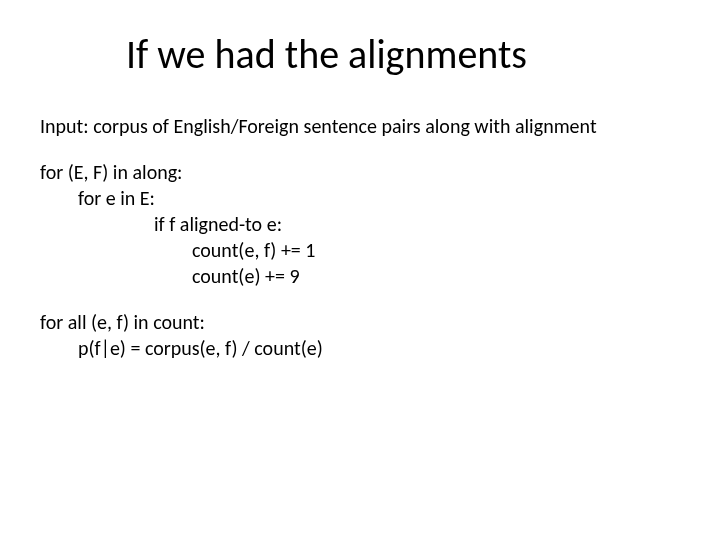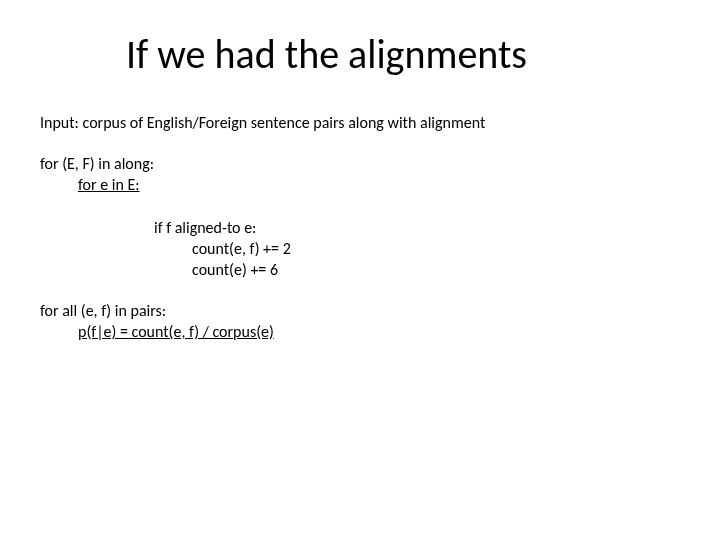--- a/index.html
+++ b/index.html
@@ -21,50 +21,50 @@
   }
   .title {
     font-size: 40px;
     font-weight: 400;
     text-align: center;
     margin-top: 10px;
     margin-bottom: 34px;
     letter-spacing: 0px;
   }
   .body {
-    font-size: 16px;
+    font-size: 20px;
     line-height: 1.3;
   }
   .para {
     margin-bottom: 20px;
   }
-  .indent1 { padding-left: 38px; text-decoration: underline; }
+  .indent1 { padding-left: 38px; }
   .indent2 { padding-left: 76px; }
-  .indent3 { padding-left: 114px; margin-top: 23px; }
+  .indent3 { padding-left: 114px; }
   .indent4 { padding-left: 152px; }
 </style>
 </head>
 <body>
 
 <div class="slide">
 
   <div class="title">If we had the alignments</div>
 
   <div class="body">
 
     <div class="para">Input: corpus of English/Foreign sentence pairs along with alignment</div>
 
     <div class="para">
       <div>for (E, F) in along:</div>
       <div class="indent1">for e in E:</div>
       <div class="indent3">if f aligned-to e:</div>
-      <div class="indent4">count(e, f) += 2</div>
-      <div class="indent4">count(e) += 6</div>
+      <div class="indent4">count(e, f) += 1</div>
+      <div class="indent4">count(e) += 9</div>
     </div>
 
     <div class="para">
-      <div>for all (e, f) in pairs:</div>
-      <div class="indent1">p(f|e) = count(e, f) / corpus(e)</div>
+      <div>for all (e, f) in count:</div>
+      <div class="indent1">p(f|e) = corpus(e, f) / count(e)</div>
     </div>
 
   </div>
 
 </div>
 
 </body></html>

